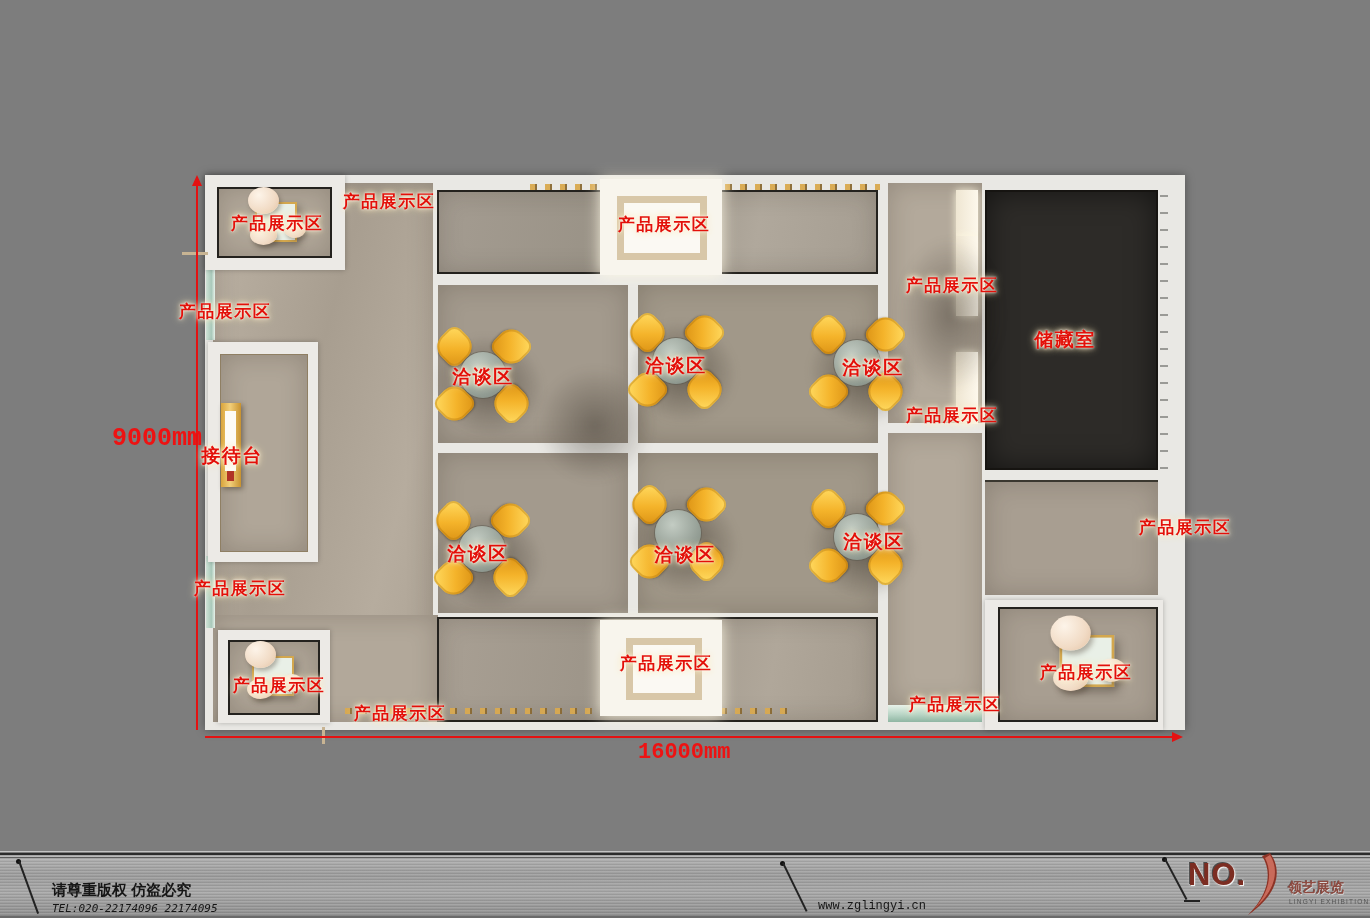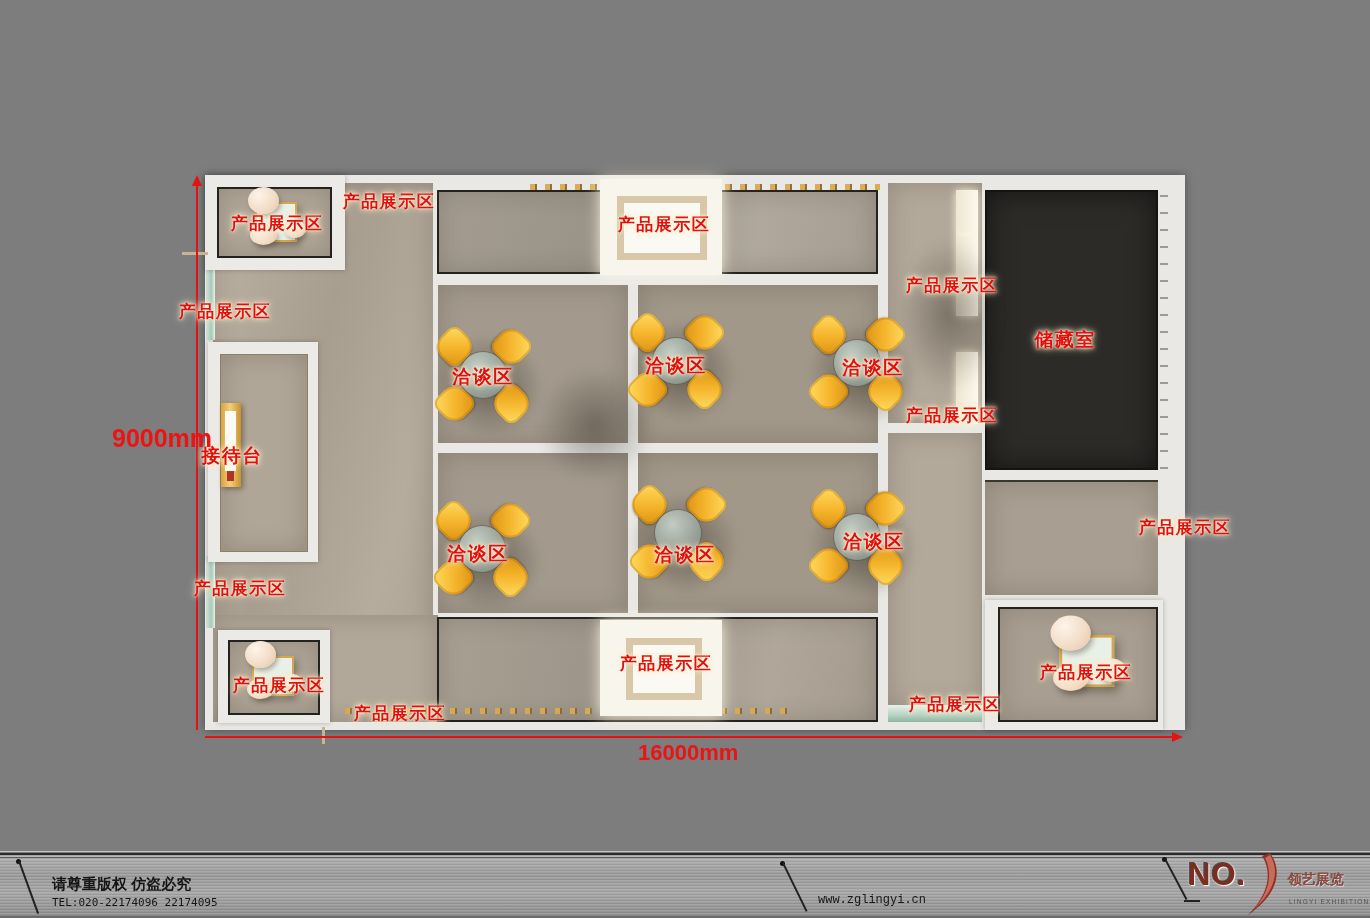--- a/index.html
+++ b/index.html
@@ -45,39 +45,39 @@
        box-shadow:2px 3px 4px rgba(70,55,40,.35);}
   .o1{left:8px;top:-2px;width:31px;height:27px;}
   .o2{right:0px;top:31px;width:22px;height:18px;}
   .o3{left:10px;top:36px;width:27px;height:20px;}
   .disp.big{transform:translate(-50%,-50%) scale(1.3);}
   
   .lbl{position:absolute;transform:translate(-50%,-50%);white-space:nowrap;
        color:#e31009;font-weight:bold;font-size:17px;letter-spacing:1.5px;
        text-shadow:0 0 2px #fff,0 0 5px #fff3da,0 0 8px #ffe5ae;z-index:40;}
   .lbl.md{font-size:19px;}
-  .dim{position:absolute;color:#ee1212;font-weight:bold;white-space:nowrap;z-index:41;}
+  .dim{position:absolute;color:#ee1212;font-weight:bold;white-space:nowrap;z-index:41;font-family:Liberation Mono, monospace;}
   .dimline{position:absolute;background:#e41212;z-index:39;}
   .arrow-up{position:absolute;width:0;height:0;border-left:5px solid transparent;
             border-right:5px solid transparent;border-bottom:11px solid #e41212;z-index:39;}
   .arrow-right{position:absolute;width:0;height:0;border-top:5px solid transparent;
             border-bottom:5px solid transparent;border-left:11px solid #e41212;z-index:39;}
   .tantick{position:absolute;background:#c8b493;z-index:38;}
   
   .footer{position:absolute;left:0;top:853px;width:1370px;height:65px;
           background:linear-gradient(180deg,#b6b6b6 0%,#9d9d9d 35%,#a9a9a9 60%,#8e8e8e 100%);}
   .footer .metal{position:absolute;inset:0;
           background:repeating-linear-gradient(180deg,rgba(255,255,255,.10) 0 1px,rgba(0,0,0,0) 1px 2px,rgba(0,0,0,.08) 2px 3px);}
   .fl1{position:absolute;left:0;top:-2px;width:100%;height:1px;background:#c4c4c4;}
   .fl2{position:absolute;left:0;top:0;width:100%;height:2px;background:#2b2b2b;}
   .fl3{position:absolute;left:0;top:4px;width:100%;height:1px;background:#5c5c5c;}
   .fl4{position:absolute;left:0;bottom:0;width:100%;height:2px;background:#6a6a6a;}
-  .ftext{position:absolute;color:#161616;}
+  .ftext{position:absolute;color:#161616;margin-top:6px;}
   .fcopy{font-size:15px;font-weight:bold;}
-  .ftel{font-size:11px;font-family:"DejaVu Sans Mono","Liberation Mono",monospace;}
+  .ftel{font-size:11px;font-family:"DejaVu Sans Mono","Liberation Mono",monospace;font-style:italic;}
   .faddr{font-size:15px;font-weight:bold;}
   .fweb{font-size:12px;font-family:"Liberation Mono","DejaVu Sans Mono",monospace;}
   .dot{position:absolute;width:5px;height:5px;border-radius:50%;background:#111;}
   .leader{position:absolute;width:1.5px;background:#222;transform-origin:top center;}
   .leaderfoot{position:absolute;height:1.5px;background:#222;}
   .logoNO{position:absolute;font-size:31px;font-weight:900;color:#7c2d22;letter-spacing:1px;
           text-shadow:1px 1px 0 #f0f0f0,-1px -1px 0 #4a4a4a,0 0 3px rgba(255,255,255,.8);}
   .brandcn{position:absolute;font-size:14px;font-weight:bold;color:#8d4a40;
            text-shadow:.5px .5px 0 #d8d8d8,-0.5px -0.5px 0 #555;}
   .branden{position:absolute;font-size:6.5px;color:#555;letter-spacing:1.2px;}
@@ -267,17 +267,17 @@
 
     <div class="ftext fcopy" style="left:52px;top:22px;">请尊重版权 仿盗必究</div>
     <div class="ftext ftel" style="left:52px;top:43px;">TEL:020-22174096 22174095</div>
     <div class="ftext fweb" style="left:818px;top:40px;">www.zglingyi.cn</div>
 
     <div class="logoNO" style="left:1188px;top:4px;">NO.</div>
     <svg style="position:absolute;left:1240px;top:-2px;" width="54" height="66" viewBox="0 0 54 66">
       <path d="M30 2 C42 18 40 42 8 64 C30 42 32 20 22 5 Z" fill="#8c3326"></path>
       <path d="M30 4 C39 18 37 38 14 58 C31 40 32 20 25 7 Z" fill="#c96a5a"></path>
     </svg>
-    <div class="brandcn" style="left:1288px;top:18px;">领艺展览</div>
+    <div class="brandcn" style="left:1288px;top:26px;">领艺展览</div>
     <div class="branden" style="left:1289px;top:45px;">LINGYI EXHIBITION</div>
   </div>
 
 </div>
 
 </body></html>

